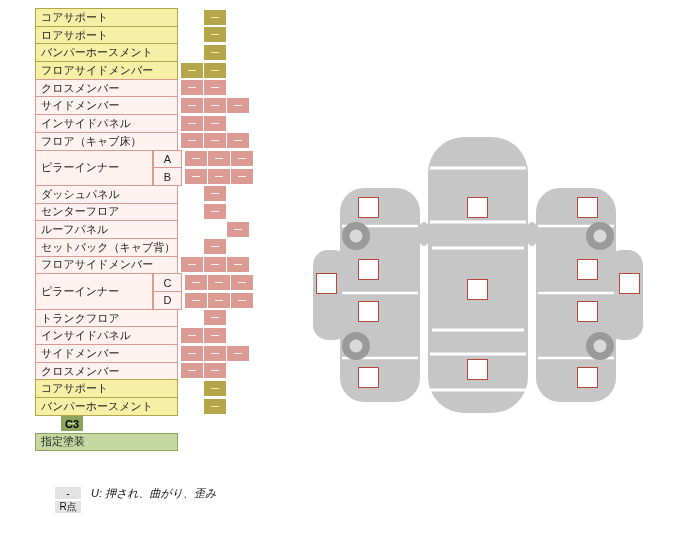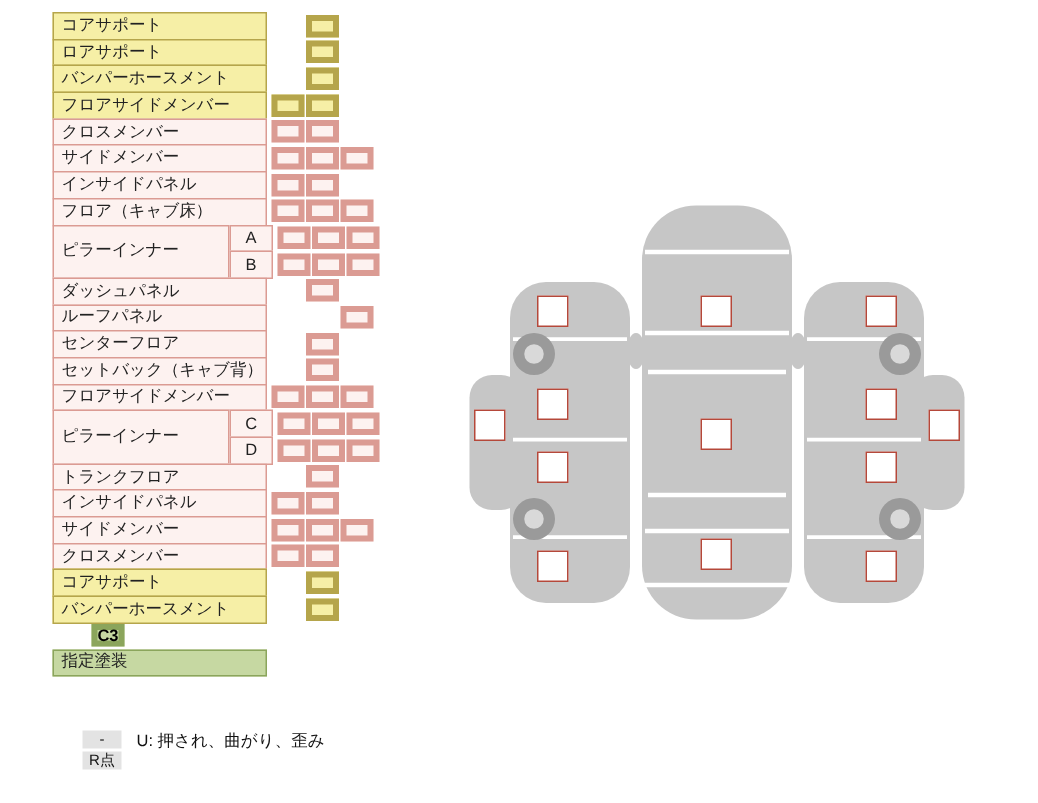--- a/index.html
+++ b/index.html
@@ -16,34 +16,34 @@
   .plabel{width:143px;border:1px solid #999;display:flex;align-items:center;
           padding-left:5px;font-size:11px;color:#222;line-height:1;white-space:nowrap;overflow:hidden;}
   .prow.double .plabel{width:121px;}
   .subcol{width:30px;display:flex;flex-direction:column;}
   .subcell{height:var(--rh);border:1px solid #999;display:flex;align-items:center;
            justify-content:center;font-size:11px;color:#222;}
   .subcell + .subcell{margin-top:-1px;}
   .gridcol{display:flex;flex-direction:column;margin-left:3px;}
   .pgrid{position:relative;width:70px;height:var(--rh);}
   .pgrid + .pgrid{margin-top:-1px;}
-  .pcell{position:absolute;top:1.5px;width:22px;height:15px;border:4px solid #15803d;
+  .pcell{position:absolute;top:1.5px;width:22px;height:15px;border:7px solid #15803d;
          font-size:11px;font-weight:bold;color:#000;display:flex;align-items:center;justify-content:center;}
 
   .t-yellow{background:var(--yellow-bg);border-color:var(--yellow-border);}
   .t-pink{background:var(--pink-bg);border-color:var(--pink-border);}
   .t-green{background:var(--green-bg);border-color:var(--green-border);}
 
   
   .legend{position:absolute;left:55px;top:486px;font-size:11px;color:#111;}
   .legend-line{display:flex;align-items:center;height:14px;}
   .legend-badge{width:26px;height:12px;background:var(--badge-bg);display:flex;
                 align-items:center;justify-content:center;font-size:10px;margin-right:10px;flex:none;}
   .legend-badge.empty{visibility:hidden;}
-  .legend-text{white-space:nowrap;}
+  .legend-text{white-space:nowrap;font-style:italic;}
 
   
   .diagram-svg{position:absolute;left:0;top:0;}
   .car-shape{fill:var(--car-body);}
   .divider{stroke:#ffffff;stroke-width:3;}
   .divider2{stroke:#ffffff;stroke-width:2.5;}
   .wheel-outer{fill:var(--wheel-outer);}
   .wheel-inner{fill:var(--wheel-inner);}
   .checkpoint-layer{position:absolute;left:0;top:0;width:692px;height:535px;}
   .checkpoint{position:absolute;width:21px;height:21px;background:#ffffff;
@@ -147,32 +147,32 @@
       </div>
       <div class="prow">
         <div class="plabel t-pink">ダッシュパネル</div>
         <div class="gridcol">
           <div class="pgrid">
             <div class="pcell t-pink" style="left: 23px;"></div>
           </div>
         </div>
       </div>
       <div class="prow">
+        <div class="plabel t-pink">センターフロア</div>
+        <div class="gridcol">
+          <div class="pgrid">
+            <div class="pcell t-pink" style="left: 23px;"></div>
+          </div>
+        </div>
+      </div>
+      <div class="prow">
         <div class="plabel t-pink">ルーフパネル</div>
         <div class="gridcol">
           <div class="pgrid">
             <div class="pcell t-pink" style="left: 46px;"></div>
-          </div>
-        </div>
-      </div>
-      <div class="prow">
-        <div class="plabel t-pink">センターフロア</div>
-        <div class="gridcol">
-          <div class="pgrid">
-            <div class="pcell t-pink" style="left: 23px;"></div>
           </div>
         </div>
       </div>
       <div class="prow">
         <div class="plabel t-pink">セットバック（キャブ背）</div>
         <div class="gridcol">
           <div class="pgrid">
             <div class="pcell t-pink" style="left: 23px;"></div>
           </div>
         </div>

